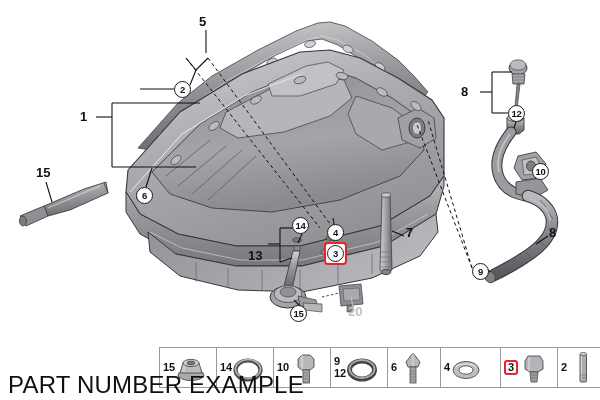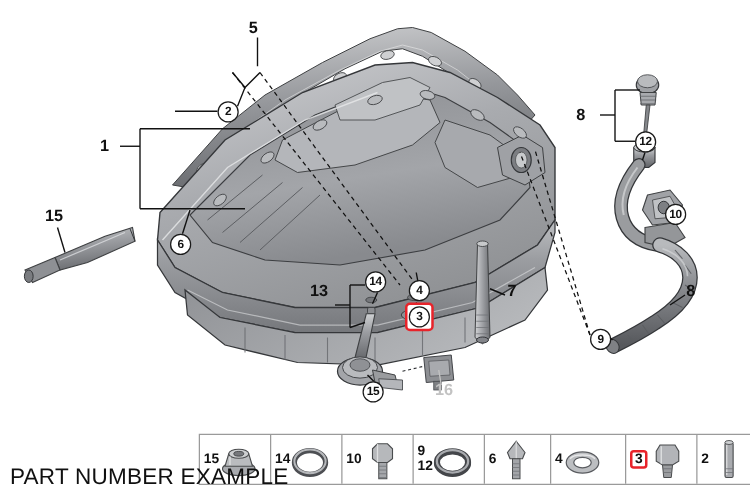--- a/index.html
+++ b/index.html
@@ -119,21 +119,21 @@
     margin-left: 1px;
     z-index: 2;
   }
   .legend-art svg { display: block; }
 
   
   #caption {
     position: absolute;
     left: 8px;
     top: 371px;
-    font-size: 18px;
+    font-size: 24px;
     letter-spacing: 0.2px;
     color: #101010;
     z-index: 60;
     white-space: nowrap;
   }
 </style>
 </head>
 <body>
 
 <div id="stage">
@@ -435,32 +435,32 @@
   <div class="plabel" style="left:80px; top:110px;">1</div>
 
   <div class="bubble" style="left:174px; top:81px;">2</div>
 
   <div class="plabel" style="left:199px; top:15px;">5</div>
 
   <div class="bubble" style="left:136px; top:187px;">6</div>
 
   <div class="plabel" style="left:36px; top:166px;">15</div>
 
-  <div class="plabel" style="left:248px; top:226px;">13</div>
+  <div class="plabel" style="left:248px; top:249px;">13</div>
 
   <div class="bubble" style="left:292px; top:217px;">14</div>
 
   <div class="bubble" style="left:327px; top:224px;">4</div>
 
   <div class="hl-frame" style="left:324px; top:242px; width:23px; height:23px;"></div>
   <div class="bubble hl" style="left:327px; top:245px;">3</div>
 
   <div class="bubble" style="left:290px; top:305px;">15</div>
 
-  <div class="plabel muted" style="left:348px; top:305px;">16</div>
+  <div class="plabel muted" style="left:348px; top:305px;">20</div>
 
   <div class="plabel" style="left:406px; top:226px;">7</div>
 
   <div class="plabel" style="left:461px; top:85px;">8</div>
 
   <div class="bubble" style="left:508px; top:105px;">12</div>
 
   <div class="bubble" style="left:532px; top:163px;">10</div>
 
   <div class="plabel" style="left:549px; top:226px;">8</div>

